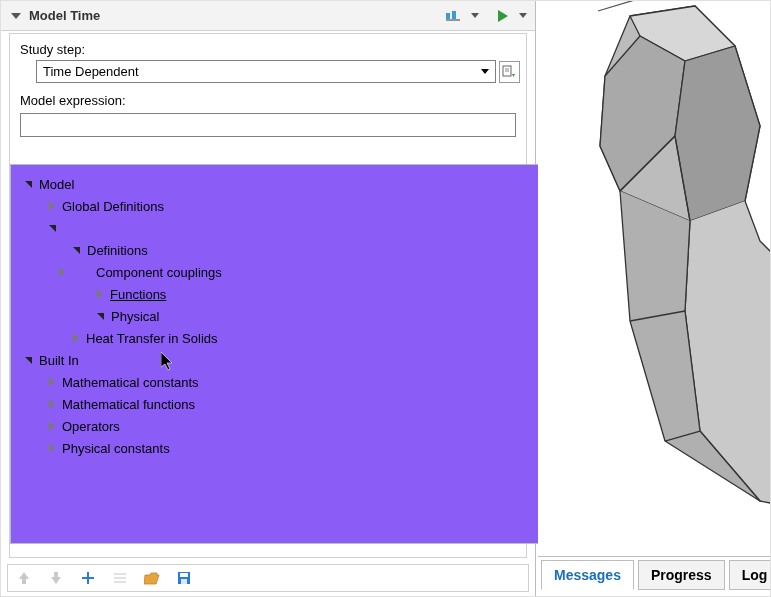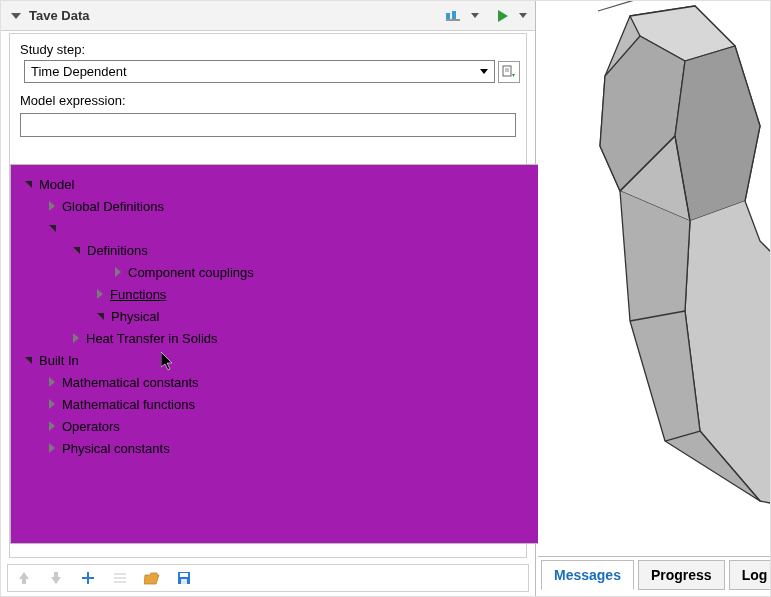--- a/index.html
+++ b/index.html
@@ -11,29 +11,29 @@
   .panel-header { height: 30px; background: #f3f3f3; border-bottom: 1px solid #d0d0d0; display: flex; align-items: center; padding: 0 8px 0 10px; }
   .panel-header .triangle { width: 0; height: 0; border-left: 5px solid transparent; border-right: 5px solid transparent; border-top: 6px solid #555; margin-right: 8px; }
   .panel-header .title { font-weight: 600; color: #333; flex: 1; }
   .hdr-icons { display: flex; gap: 4px; align-items: center; }
   .hdr-btn { width: 20px; height: 20px; display: inline-flex; align-items: center; justify-content: center; cursor: pointer; }
   .mini-tri { width: 0; height: 0; border-left: 4px solid transparent; border-right: 4px solid transparent; border-top: 5px solid #555; margin-left: 2px; }
 
   .panel-body { position: absolute; left: 8px; right: 8px; top: 32px; bottom: 40px; border: 1px solid #d0d0d0; padding: 6px 6px 10px 6px; }
 
   .label { margin: 2px 0 3px 4px; color: #000; }
-  .dropdown { height: 23px; width: calc(100% - 30px); display: inline-flex; align-items: center; border: 1px solid #808080; padding: 2px 6px; background: #fff; cursor: pointer; margin-left: 8px;}
+  .dropdown { height: 23px; width: calc(100% - 30px); display: inline-flex; align-items: center; border: 1px solid #808080; padding: 2px 6px; background: #fff; cursor: pointer; margin-left: 20px;}
   .dropdown-text { flex: 1; }
   .dropdown-arrow { width: 0; height: 0; border-left: 4px solid transparent; border-right: 4px solid transparent; border-top: 5px solid #000; }
   .square-btn { width: 22px; height: 22px; display: inline-flex; align-items: center; justify-content: center; border: 1px solid #9a9a9a; margin-left: 3px; vertical-align: top; cursor: pointer; }
 
   .text-input { width: calc(100% - 8px); height: 24px; border: 1px solid #808080; margin: 2px 0 0 4px; padding: 2px 4px; }
 
   
-  .tree-wrap { position: absolute; left: 0; top: 130px; width: 742px; height: 380px; border: 1px solid #bcbcbc; background: #a21caf; padding: 8px 0; overflow: hidden; }
+  .tree-wrap { position: absolute; left: 0; top: 130px; width: 742px; height: 380px; border: 1px solid #bcbcbc; background: #8b5cf6; padding: 8px 0; overflow: hidden; }
   .row { display: flex; align-items: center; height: 22px; font-size: 13px; white-space: nowrap; cursor: default; }
   .row.sel { background: #8fd0fb; }
   .toggle { width: 10px; height: 10px; display: inline-block; margin-right: 7px; flex-shrink: 0; }
   .tri-right { width: 0; height: 0; border-top: 5px solid transparent; border-bottom: 5px solid transparent; border-left: 6px solid #7a7a7a; }
   .tri-down2 { width: 0; height: 0; border-top: 7px solid #222; border-left: 7px solid transparent; }
   .leaf-pad { width: 10px; height: 10px; display: inline-block; margin-right: 7px; flex-shrink: 0; }
   .cursor-arrow { position: absolute; width: 14px; height: 20px; pointer-events: none; }
 
   
   .bottom-bar { position: absolute; left: 6px; right: 6px; bottom: 6px; height: 28px; border: 1px solid #d0d0d0; display: flex; align-items: center; padding: 0 6px; gap: 12px; background: #fff; }
@@ -51,21 +51,21 @@
   .tab-strip { position: absolute; left: 537px; right: 0; top: 555px; height: 1px; background: #bcbcbc; }
 </style>
 </head>
 <body>
 
 <div class="root">
 
   <div class="panel">
     <div class="panel-header">
       <div class="triangle"></div>
-      <div class="title">Tave Data</div>
+      <div class="title">Model Time</div>
       <div class="hdr-icons">
         <div class="hdr-btn">
           <svg width="18" height="14" viewBox="0 0 18 14">
             <rect x="0" y="4" width="4" height="6" fill="#3a9bd6"></rect>
             <rect x="6" y="2" width="4" height="8" fill="#3a9bd6"></rect>
             <line x1="0" y1="11" x2="14" y2="11" stroke="#555" stroke-width="1.2"></line>
           </svg>
         </div>
         <div class="mini-tri"></div>
         <div class="hdr-btn" style="margin-left:10px;">
@@ -107,21 +107,21 @@
             <span class="toggle tri-right"></span>
             <span>Global Definitions</span>
           </div>
           <div class="row" style="padding-left: 38px;">
             <span class="toggle tri-down2"></span>
           </div>
           <div class="row" style="padding-left: 62px;">
             <span class="toggle tri-down2"></span>
             <span>Definitions</span>
           </div>
-          <div class="row" style="padding-left: 104px;">
+          <div class="row" style="padding-left: 48px; gap: 24px;">
             <span class="toggle tri-right"></span>
             <span>Component couplings</span>
           </div>
           <div class="row" style="padding-left: 86px; text-decoration: underline;">
             <span class="toggle tri-right"></span>
             <span>Functions</span>
           </div>
           <div class="row" style="padding-left: 86px;">
             <span class="toggle tri-down2"></span>
             <span>Physical</span>

